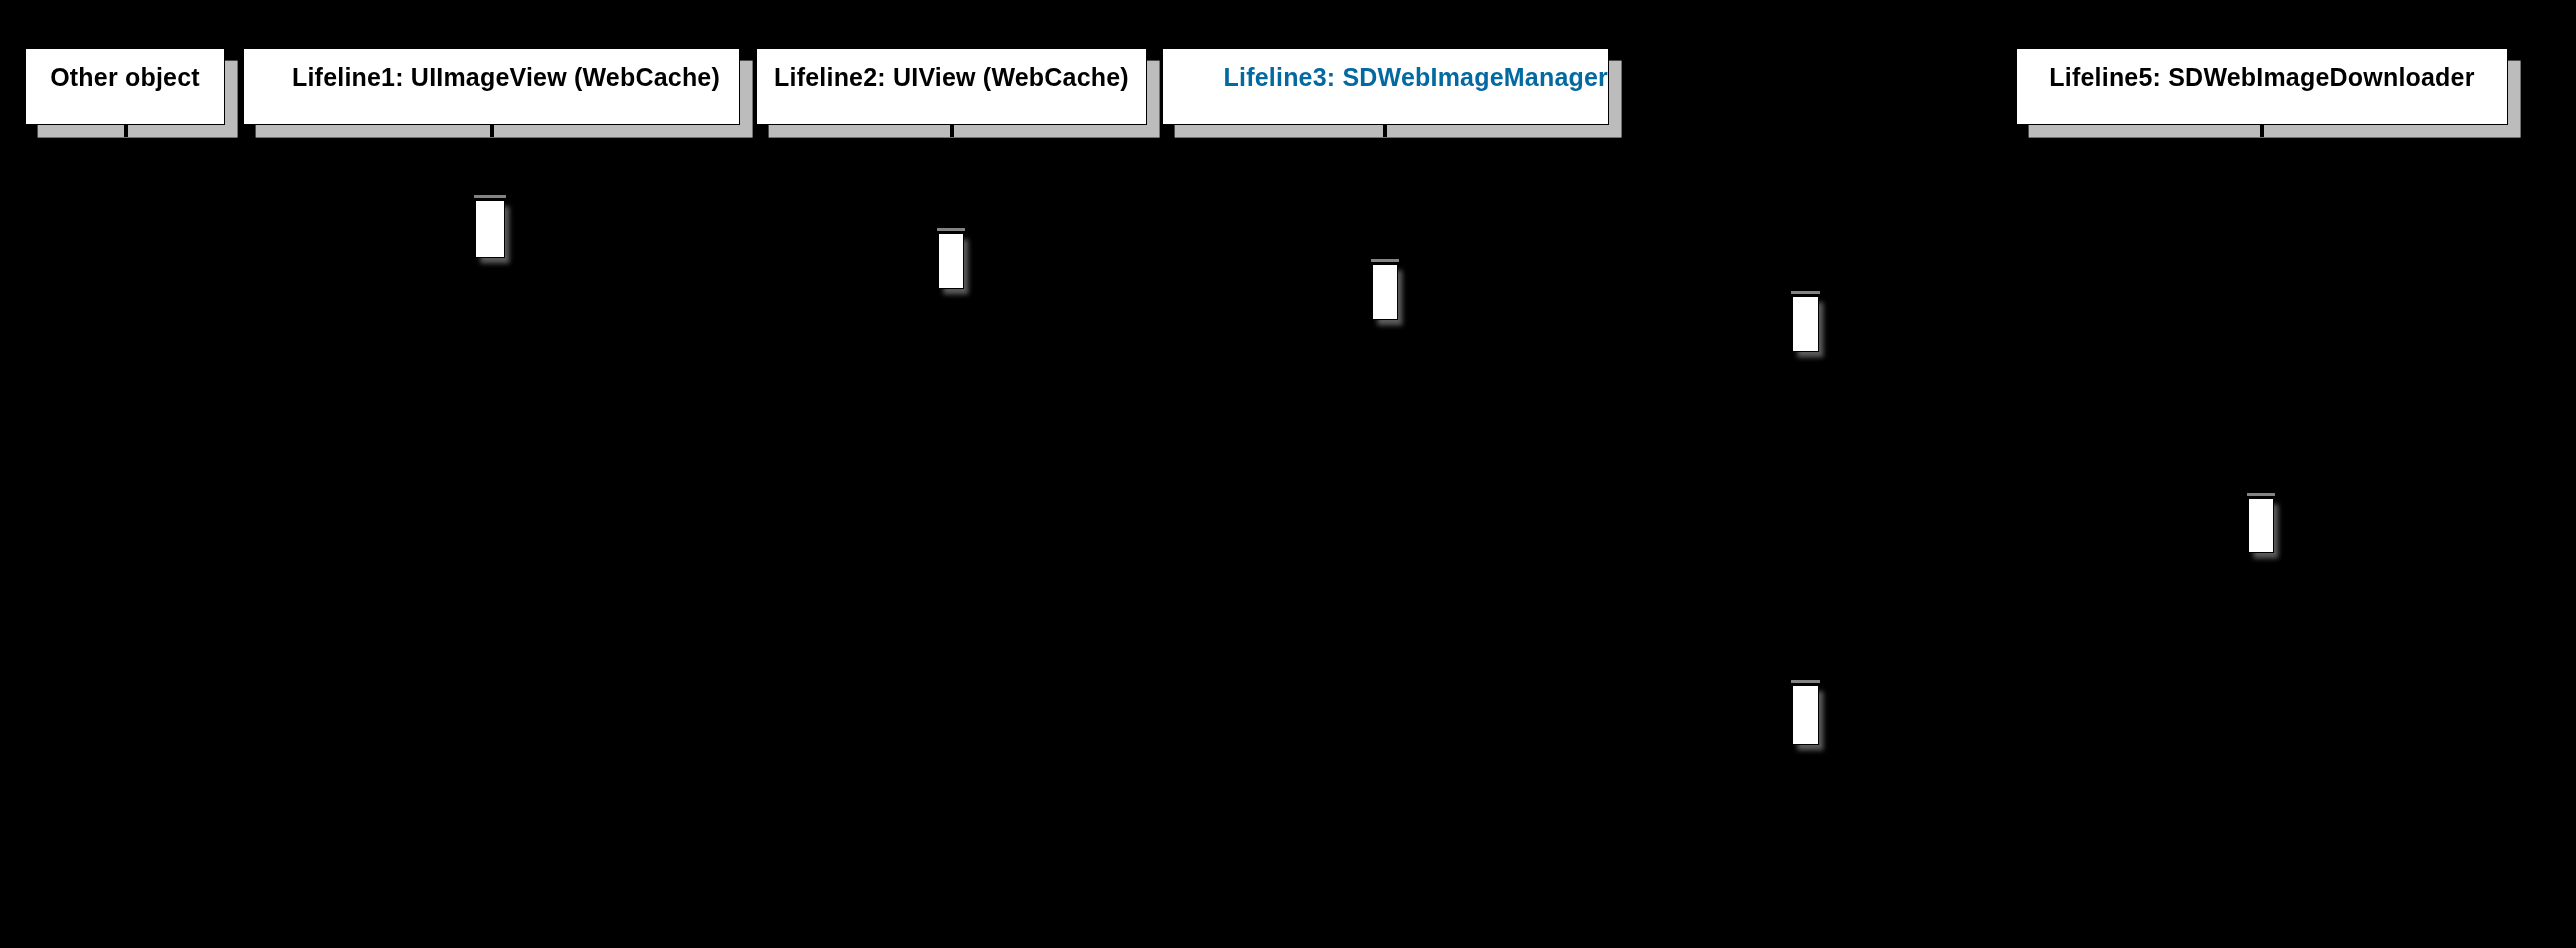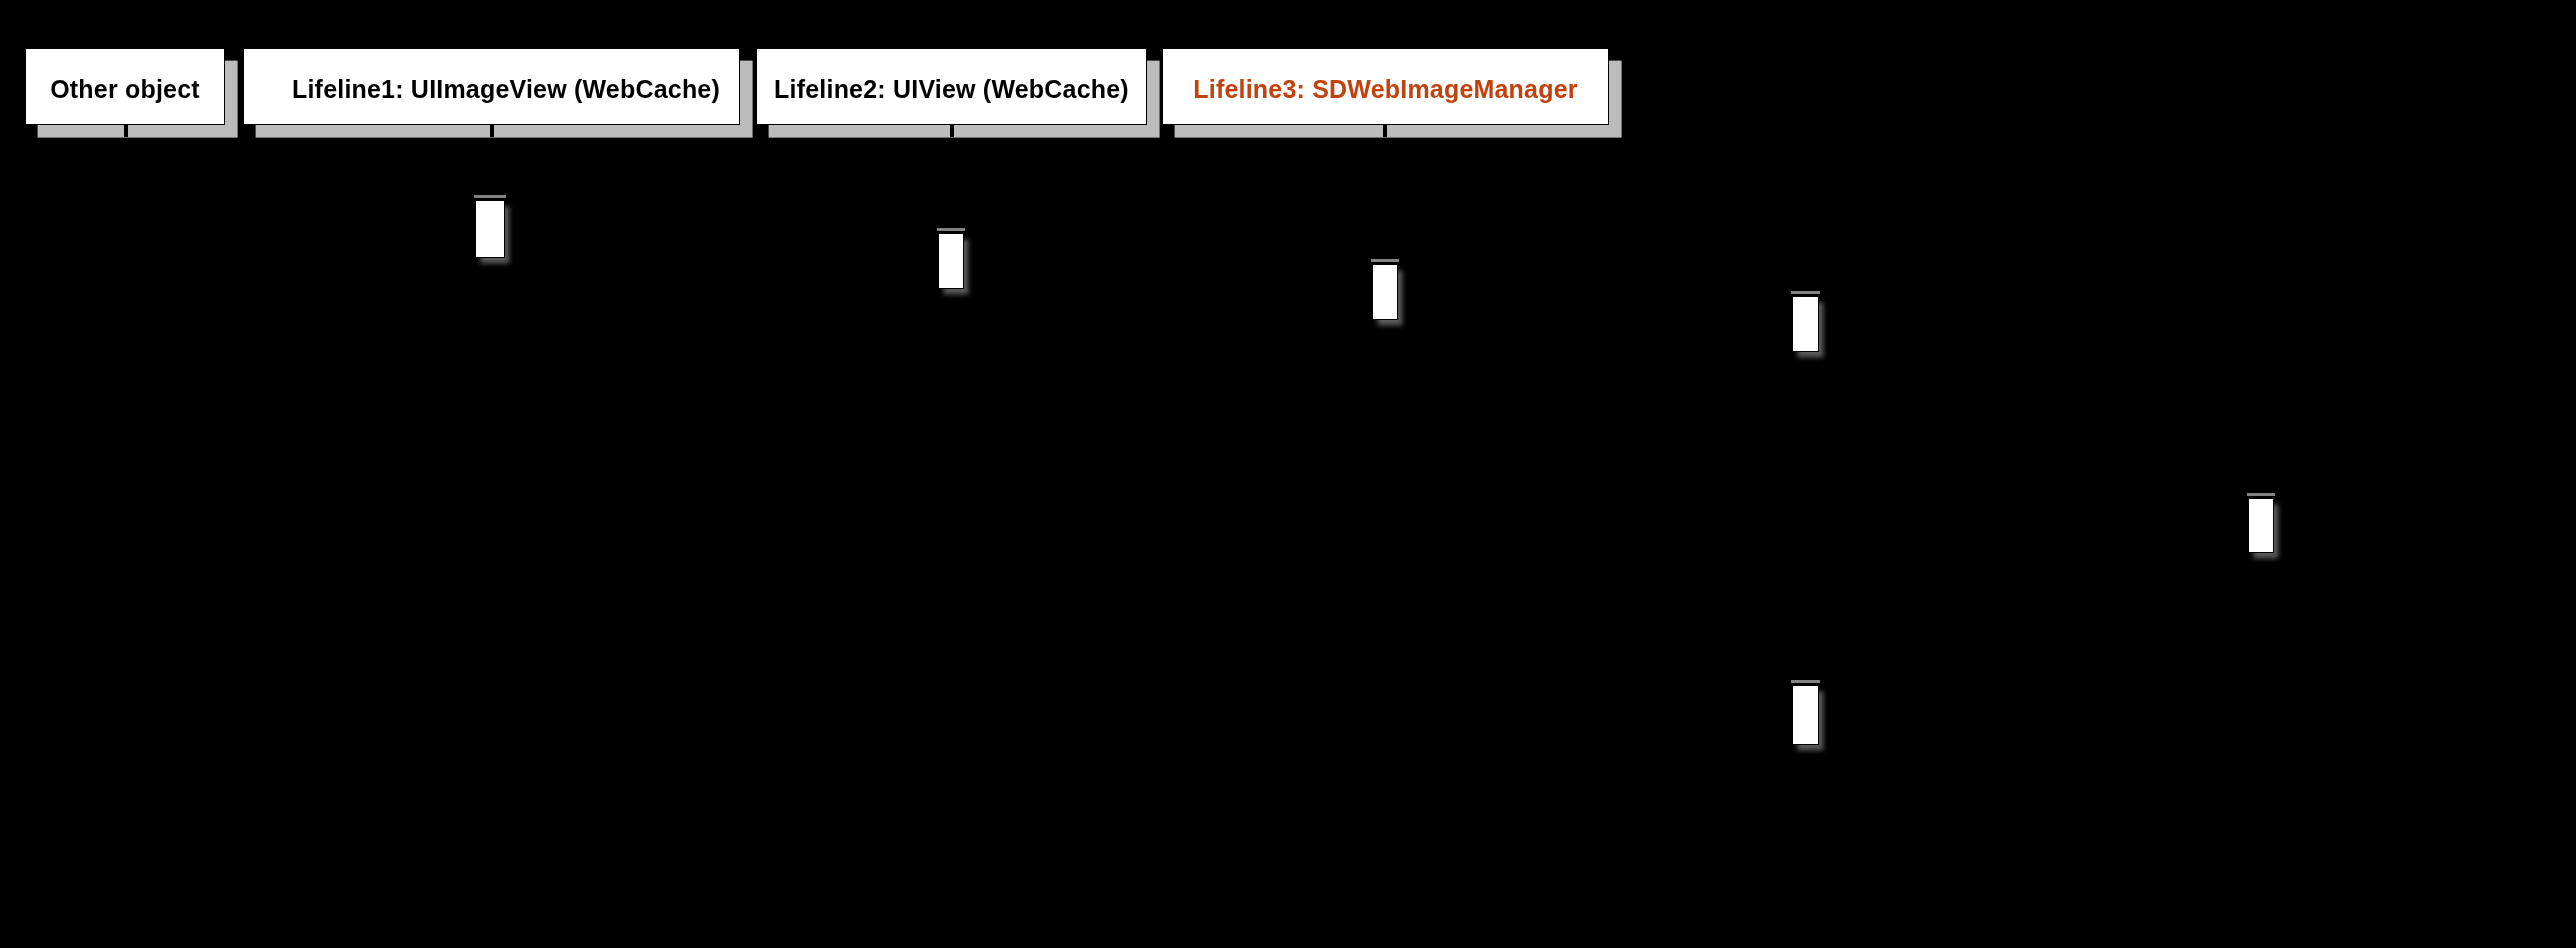--- a/index.html
+++ b/index.html
@@ -18,21 +18,21 @@
   .lifeline-head {
     position: absolute;
     box-sizing: border-box;
     background: #ffffff;
     border: 1.9px solid #000000;
     box-shadow: 12.6px 12.6px 0 #bcbcbc;
     text-align: center;
   }
   .lifeline-head .label {
     display: block;
-    padding-top: 26px;
+    padding-top: 14px;
     font-size: 25px;
     font-weight: 700;
     color: #000000;
     white-space: nowrap;
     letter-spacing: 0.2px;
   }
   .lifeline-tick {
     position: absolute;
     width: 3.9px;
     background: #000000;
@@ -58,21 +58,24 @@
     <div class="lifeline-head" style="left: 25px; top: 48px; width: 200px; height: 77px; background: rgb(255, 255, 255); border-color: rgb(0, 0, 0); box-shadow: rgb(188, 188, 188) 12.6px 12.6px 0px;">
       <span class="label" style="color: rgb(0, 0, 0);">Other object</span>
     </div>
     <div class="lifeline-head" style="left: 243px; top: 48px; width: 497px; height: 77px; background: rgb(255, 255, 255); border-color: rgb(0, 0, 0); box-shadow: rgb(188, 188, 188) 12.6px 12.6px 0px;">
       <span class="label" style="color: rgb(0, 0, 0); margin-left: 29px;">Lifeline1: UIImageView (WebCache)</span>
     </div>
     <div class="lifeline-head" style="left: 756px; top: 48px; width: 391px; height: 77px; background: rgb(255, 255, 255); border-color: rgb(0, 0, 0); box-shadow: rgb(188, 188, 188) 12.6px 12.6px 0px;">
       <span class="label" style="color: rgb(0, 0, 0); text-align: center;">Lifeline2: UIView (WebCache)</span>
     </div>
     <div class="lifeline-head" style="left: 1162px; top: 48px; width: 447px; height: 77px; background: rgb(255, 255, 255); border-color: rgb(0, 0, 0); box-shadow: rgb(188, 188, 188) 12.6px 12.6px 0px;">
-      <span class="label" style="color: #c2410c;">Lifeline3: SDWebImageManager</span>
+      <span class="label" style="color: #0369a1; text-align: right;">Lifeline3: SDWebImageManager</span>
+    </div>
+    <div class="lifeline-head" style="left: 2016px; top: 48px; width: 492px; height: 77px; background: rgb(255, 255, 255); border-color: rgb(0, 0, 0); box-shadow: rgb(188, 188, 188) 12.6px 12.6px 0px;">
+      <span class="label" style="color: rgb(0, 0, 0);">Lifeline5: SDWebImageDownloader</span>
     </div>
     <div class="lifeline-tick" style="left: 124px; top: 125px; height: 11.7px; background: rgb(0, 0, 0);"></div>
     <div class="lifeline-tick" style="left: 490px; top: 125px; height: 11.7px; background: rgb(0, 0, 0);"></div>
     <div class="lifeline-tick" style="left: 950px; top: 125px; height: 11.7px; background: rgb(0, 0, 0);"></div>
     <div class="lifeline-tick" style="left: 1383px; top: 125px; height: 11.7px; background: rgb(0, 0, 0);"></div>
     <div class="lifeline-tick" style="left: 1803px; top: 125px; height: 11.7px; background: rgb(0, 0, 0);"></div>
     <div class="lifeline-tick" style="left: 2260px; top: 125px; height: 11.7px; background: rgb(0, 0, 0);"></div>
     <div class="activation-bar" style="left: 475px; top: 200px; width: 30px; height: 58px; background: rgb(255, 255, 255); border-color: rgb(0, 0, 0);">
       <div class="activation-cap" style="left: -1.9px; top: -5.8px; width: 32px; background: rgb(154, 154, 154);"></div>
     </div>

